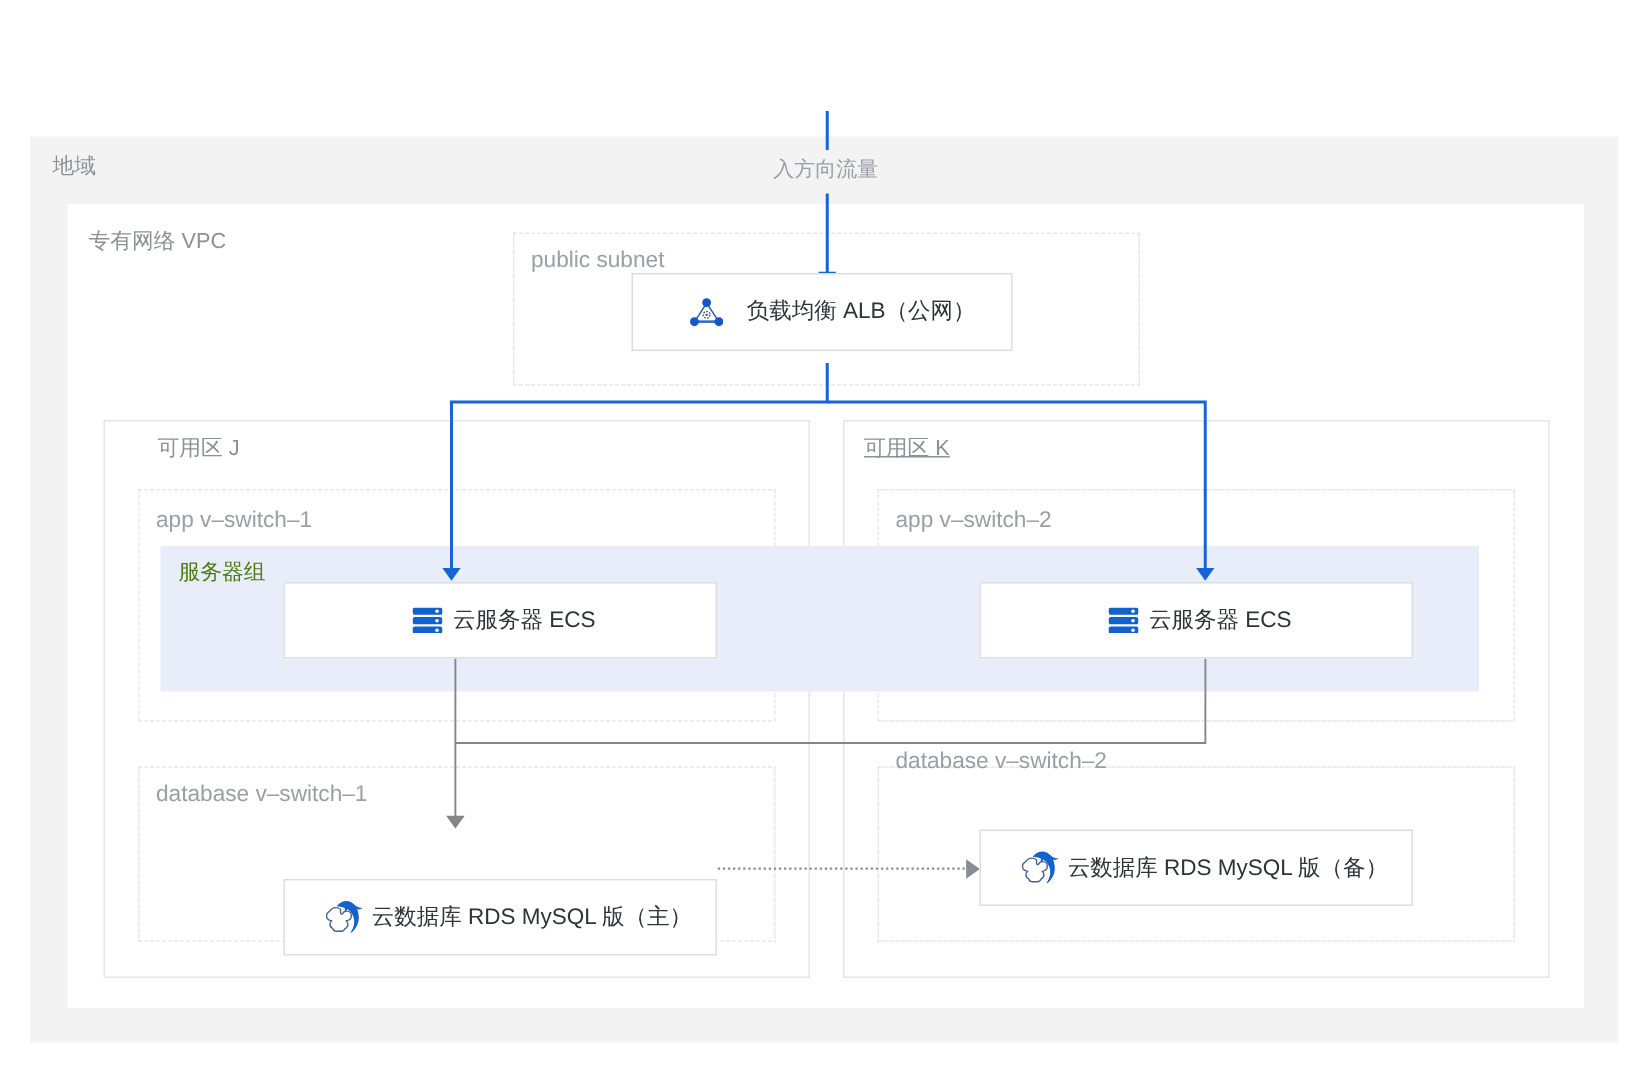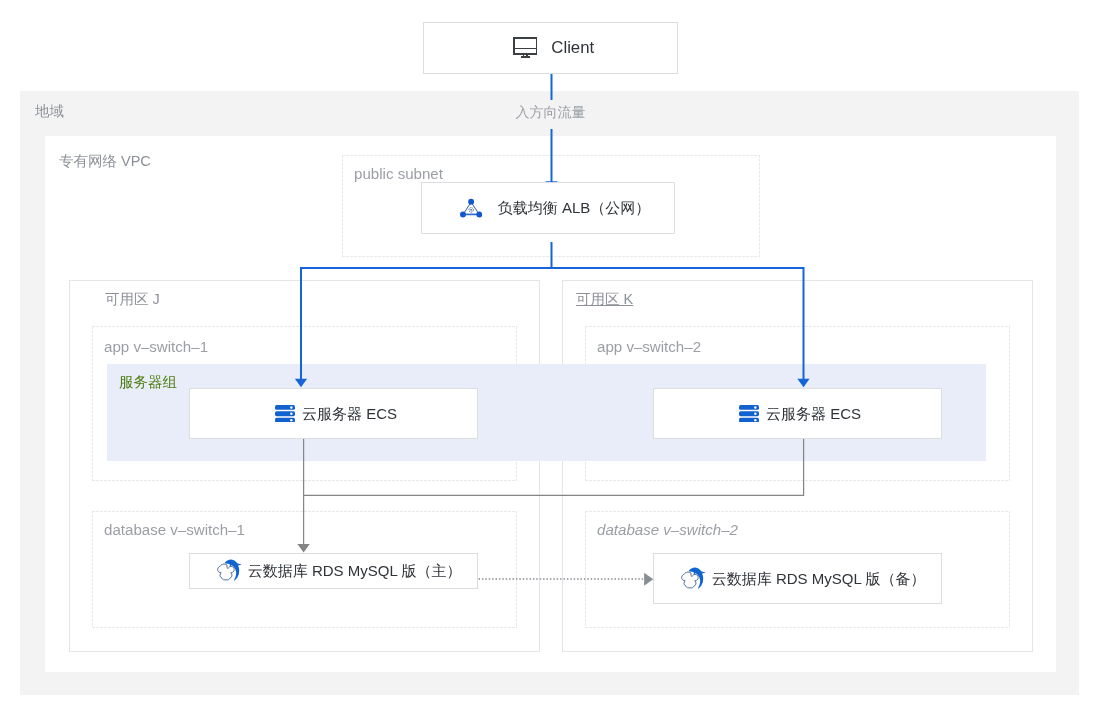--- a/index.html
+++ b/index.html
@@ -32,41 +32,41 @@
   .public-subnet{left:342px;top:155px;width:418px;height:102px;}
   .appsw1{left:92px;top:326px;width:425px;height:155px;}
   .appsw2{left:585px;top:326px;width:425px;height:155px;}
   .dbsw1{left:92px;top:511px;width:425px;height:117px;}
   .dbsw2{left:585px;top:511px;width:425px;height:117px;}
   .subnet-label{font-size:15.1px;color:#9b9ea4;line-height:16px;}
   .ps-label{left:354px;top:166px;text-align:center;}
   .appsw1-label{left:104px;top:339px;}
   .appsw2-label{left:597px;top:339px;}
   .dbsw1-label{left:104px;top:522px;}
-  .dbsw2-label{left:597px;top:522px;font-style:italic;}
+  .dbsw2-label{left:597px;top:500px;}
 
   .svc-group{left:107px;top:364px;width:879px;height:97px;background:#e9edf9;}
   .svc-group-label{left:119px;top:374px;font-size:14.5px;color:#4d7c0f;line-height:16px;}
 
   
   .card{background:#ffffff;border:1px solid #dcdddf;display:flex;align-items:center;
         justify-content:center;}
   .card .lbl{font-size:15px;color:#2f3338;line-height:20px;white-space:nowrap;}
   .client-card .lbl{font-size:16.8px;}
   .card .ico{display:inline-flex;align-items:center;justify-content:center;}
   .client-card .ico{margin-right:14px;}
   .alb-card .ico{margin-right:16px;}
   .ecs1-card .ico,.ecs2-card .ico{margin-right:7px;}
   .rds1-card .ico,.rds2-card .ico{margin-right:5px;}
 
   .client-card{left:423px;top:22px;width:255px;height:52px;padding-left:6px;}
   .alb-card{left:421px;top:182px;width:254px;height:52px;padding-left:14px;}
   .ecs1-card{left:189px;top:388px;width:289px;height:51px;padding-left:5px;}
   .ecs2-card{left:653px;top:388px;width:289px;height:51px;padding-left:5px;}
-  .rds1-card{left:189px;top:553px;width:289px;height:36px;padding-left:11px;}
+  .rds1-card{left:189px;top:586px;width:289px;height:51px;padding-left:11px;}
   .rds2-card{left:653px;top:553px;width:289px;height:51px;padding-left:11px;}
 
   .flowlabel{left:515.5px;top:104px;font-size:14px;color:#9b9ea4;line-height:16px;}
   svg.lines{position:absolute;left:0;top:0;width:1101px;height:717px;overflow:visible;
             pointer-events:none;}
 </style>
 </head>
 <body>
 
 <div class="canvas">
@@ -114,32 +114,20 @@
       <path d="M803.6 439 L803.6 495.3 L303.6 495.3"></path>
     </g>
     <polygon points="297.4,543.9 309.8,543.9 303.6,552.4" fill="#858585"></polygon>
 
     <path d="M478.5 579 L646 579" stroke="#888d94" stroke-width="1.5" stroke-dasharray="1.5 1.9" fill="none"></path>
     <polygon points="644.1,572.8 644.1,585.8 653.3,579.3" fill="#888d94"></polygon>
   </svg>
 
   <div class="abs flowlabel">入方向流量</div>
 
-  <div class="abs card client-card">
-    <span class="ico">
-      <svg width="24.5" height="21.5" viewBox="0 0 24.5 21.5" fill="none" shape-rendering="crispEdges">
-        <rect x="0.85" y="0.85" width="22.8" height="15.9" stroke="#3c4043" stroke-width="1.7"></rect>
-        <path d="M0.85 11.55 H23.65" stroke="#3c4043" stroke-width="1.5"></path>
-        <path d="M10.6 16.75 V19.35" stroke="#3c4043" stroke-width="1.5"></path>
-        <path d="M13.9 16.75 V19.35" stroke="#3c4043" stroke-width="1.5"></path>
-        <path d="M7.6 20.15 H16.9" stroke="#3c4043" stroke-width="1.6"></path>
-      </svg>
-    </span>
-    <span class="lbl">Client</span>
-  </div>
 
   <div class="abs card alb-card">
     <span class="ico">
       <svg width="22.2" height="20" viewBox="0 0 22.2 20" fill="none">
         <path d="M11.1 4.1 L19.2 16.4 H3.1 Z" stroke="#2a5ba8" stroke-width="1.0" stroke-linejoin="round" fill="none"></path>
         <path d="M3.4 16.45 H18.9" stroke="#2b6bcd" stroke-width="1.6"></path>
         <circle cx="11.1" cy="3.7" r="2.95" fill="#1257cd"></circle>
         <circle cx="2.95" cy="16.5" r="2.95" fill="#1257cd"></circle>
         <circle cx="19.3" cy="16.5" r="2.95" fill="#1257cd"></circle>
         <circle cx="11.1" cy="11.9" r="2.25" stroke="#3b5a7d" stroke-width="0.9" fill="none" stroke-dasharray="1.25 0.75"></circle>

